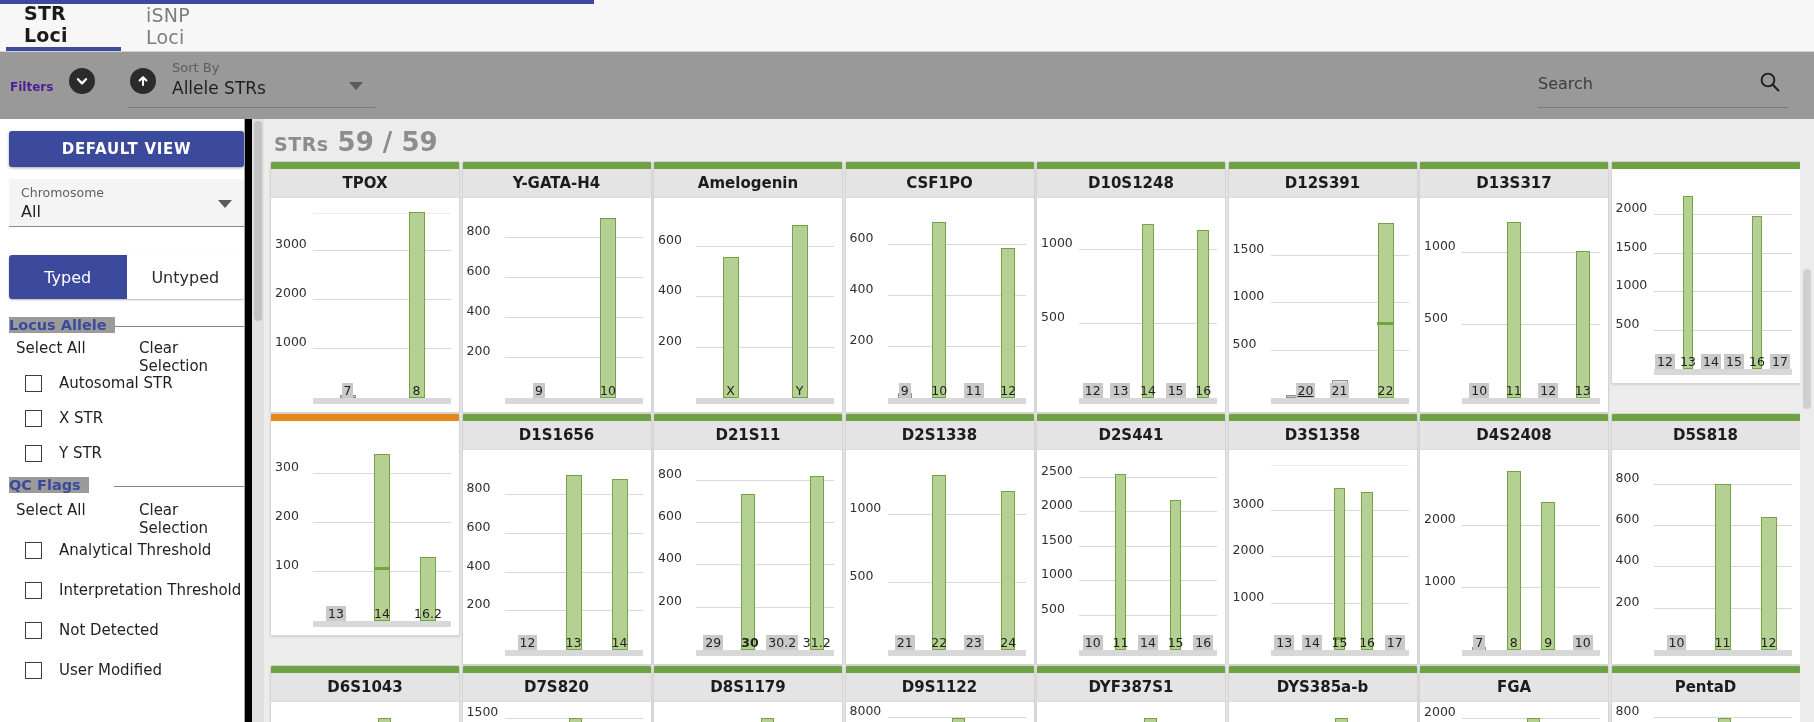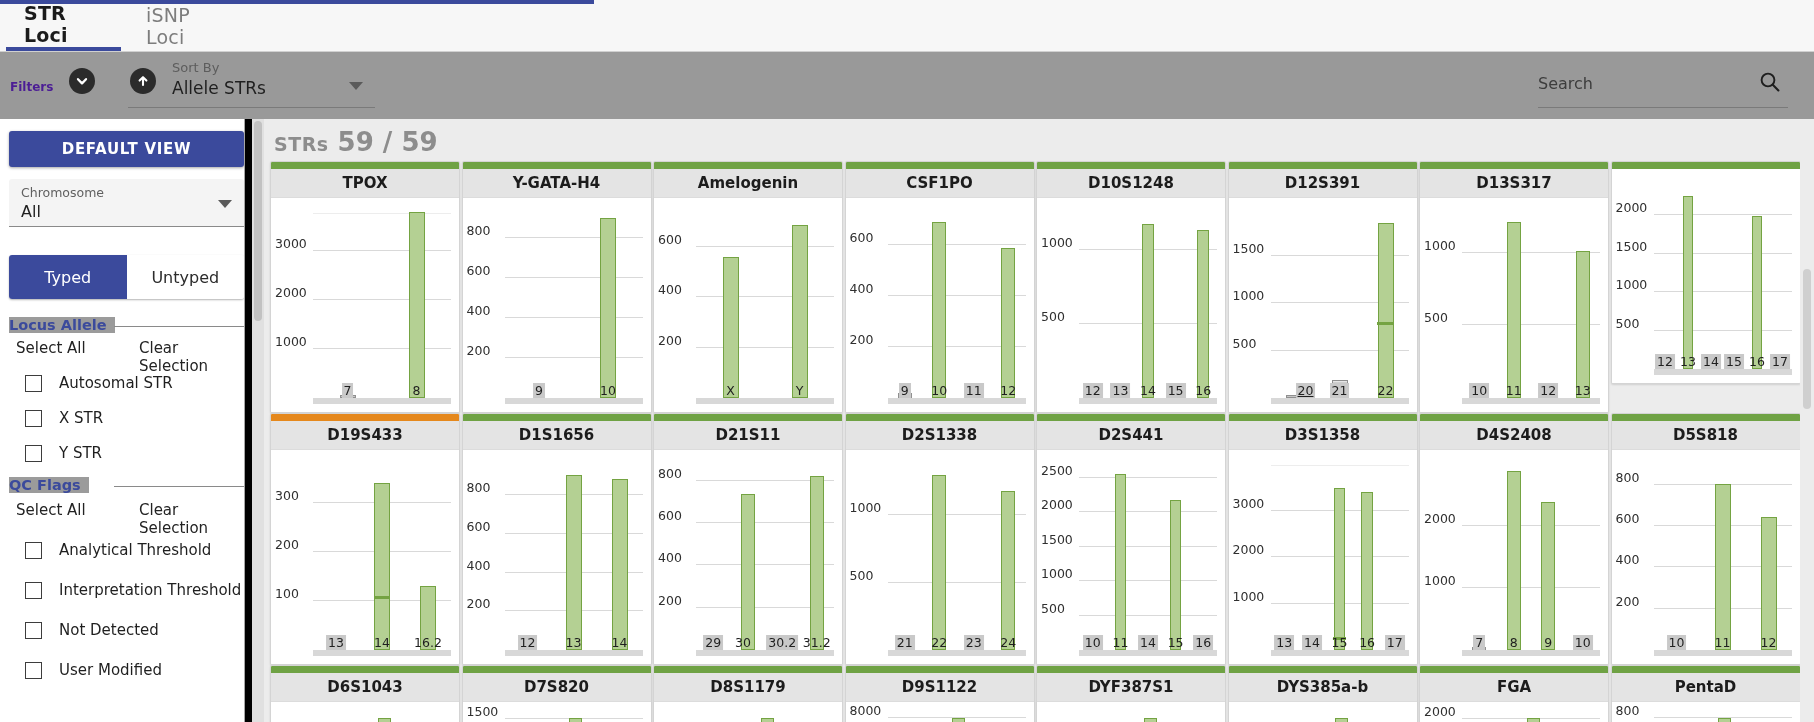--- a/index.html
+++ b/index.html
@@ -448,21 +448,20 @@
           <div class="bar hatch" style="left: 117.67px; width: 9.66px; height: 4.61157px;"></div>
           <div class="xlab grey" style="left: 122.5px;">15</div>
           <div class="bar green" style="left: 140.67px; width: 9.66px; height: 152.95px;"></div>
           <div class="xlab" style="left: 145.5px;">16</div>
           <div class="bar grey" style="left: 163.67px; width: 9.66px; height: 3px;"></div>
           <div class="xlab grey" style="left: 168.5px;">17</div>
         </div>
       </div>
       <div class="card" style="left: 0px; top: 252px;">
         <div class="topbar" style="background: rgb(229, 136, 28);"></div>
-        <div class="title">D19S433</div>
         <div class="plot">
           <div class="gl" style="bottom: 62.9474px;"></div>
           <div class="ytick" style="bottom: 55.9474px;">100</div>
           <div class="gl" style="bottom: 111.895px;"></div>
           <div class="ytick" style="bottom: 104.895px;">200</div>
           <div class="gl" style="bottom: 160.842px;"></div>
           <div class="ytick" style="bottom: 153.842px;">300</div>
           <div class="axis"></div>
           <div class="bar grey" style="left: 57px; width: 16px; height: 5.87368px;"></div>
           <div class="xlab grey" style="left: 65px;">13</div>
@@ -504,21 +503,21 @@
           <div class="gl" style="bottom: 98.5455px;"></div>
           <div class="ytick" style="bottom: 91.5455px;">400</div>
           <div class="gl" style="bottom: 140.818px;"></div>
           <div class="ytick" style="bottom: 133.818px;">600</div>
           <div class="gl" style="bottom: 183.091px;"></div>
           <div class="ytick" style="bottom: 176.091px;">800</div>
           <div class="axis"></div>
           <div class="bar grey" style="left: 52.005px; width: 14.49px; height: 4.65px;"></div>
           <div class="xlab grey" style="left: 59.25px;">29</div>
           <div class="bar green" style="left: 86.505px; width: 14.49px; height: 156.409px;"></div>
-          <div class="xlab" style="left: 89px;">30</div>
+          <div class="xlab" style="left: 96px; font-weight: bold;">30</div>
           <div class="bar grey" style="left: 121.005px; width: 14.49px; height: 3px;"></div>
           <div class="xlab grey" style="left: 128.25px;">30.2</div>
           <div class="bar green" style="left: 155.505px; width: 14.49px; height: 174.375px;"></div>
           <div class="xlab" style="left: 162.75px;">31.2</div>
         </div>
       </div>
       <div class="card" style="left: 574.5px; top: 252px;">
         <div class="topbar" style="background: rgb(111, 162, 68);"></div>
         <div class="title">D2S1338</div>
         <div class="plot">

